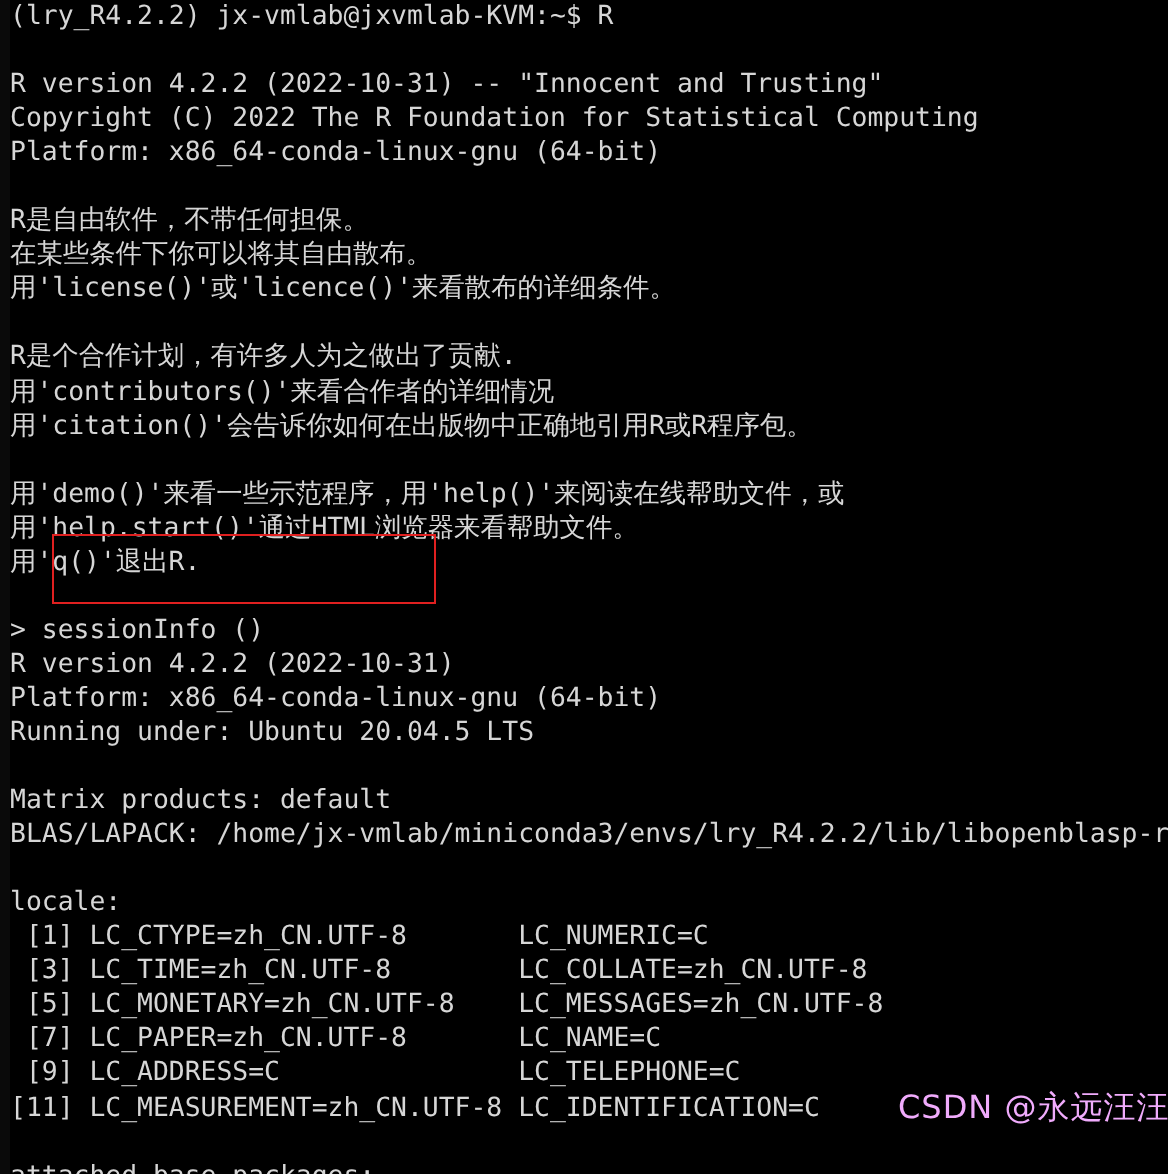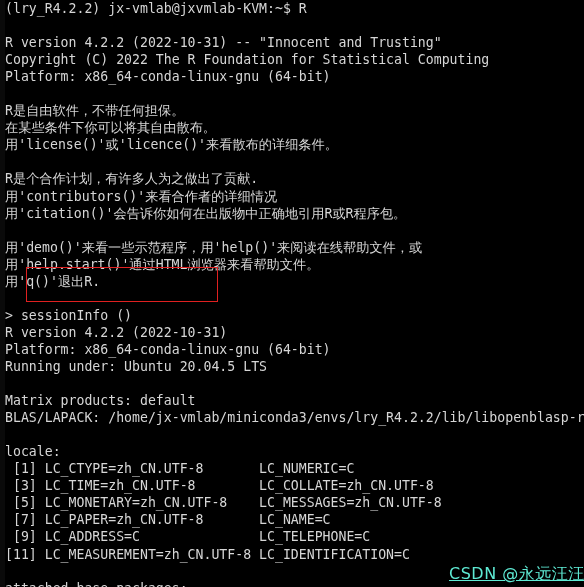--- a/index.html
+++ b/index.html
@@ -46,27 +46,26 @@
     top: 267px;
     width: 192px;
     height: 35px;
     border: 1px solid #e02020;
     box-sizing: border-box;
     pointer-events: none;
   }
   #watermark {
     position: absolute;
     left: 444px;
-    top: 564px;
+    top: 544px;
     font-family: "DejaVu Sans", "Liberation Sans", sans-serif;
     font-size: 16px;
-    color: #5eead4;
+    color: #f0abfc;
     white-space: pre;
     letter-spacing: 0.5px;
-    text-decoration: underline;
   }
 </style>
 </head>
 <body>
 
 <div id="terminal-window">
   <div id="terminal-screen">
     <div id="terminal-output"><div class="term-line">(lry_R4.2.2) jx-vmlab@jxvmlab-KVM:~$ R</div><div class="term-line"></div><div class="term-line">R version 4.2.2 (2022-10-31) -- "Innocent and Trusting"</div><div class="term-line">Copyright (C) 2022 The R Foundation for Statistical Computing</div><div class="term-line">Platform: x86_64-conda-linux-gnu (64-bit)</div><div class="term-line"></div><div class="term-line">R是自由软件，不带任何担保。</div><div class="term-line">在某些条件下你可以将其自由散布。</div><div class="term-line">用'license()'或'licence()'来看散布的详细条件。</div><div class="term-line"></div><div class="term-line">R是个合作计划，有许多人为之做出了贡献.</div><div class="term-line">用'contributors()'来看合作者的详细情况</div><div class="term-line">用'citation()'会告诉你如何在出版物中正确地引用R或R程序包。</div><div class="term-line"></div><div class="term-line">用'demo()'来看一些示范程序，用'help()'来阅读在线帮助文件，或</div><div class="term-line">用'help.start()'通过HTML浏览器来看帮助文件。</div><div class="term-line">用'q()'退出R.</div><div class="term-line"></div><div class="term-line">&gt; sessionInfo ()</div><div class="term-line">R version 4.2.2 (2022-10-31)</div><div class="term-line">Platform: x86_64-conda-linux-gnu (64-bit)</div><div class="term-line">Running under: Ubuntu 20.04.5 LTS</div><div class="term-line"></div><div class="term-line">Matrix products: default</div><div class="term-line">BLAS/LAPACK: /home/jx-vmlab/miniconda3/envs/lry_R4.2.2/lib/libopenblasp-r0.3.24.so</div><div class="term-line"></div><div class="term-line">locale:</div><div class="term-line"> [1] LC_CTYPE=zh_CN.UTF-8       LC_NUMERIC=C</div><div class="term-line"> [3] LC_TIME=zh_CN.UTF-8        LC_COLLATE=zh_CN.UTF-8</div><div class="term-line"> [5] LC_MONETARY=zh_CN.UTF-8    LC_MESSAGES=zh_CN.UTF-8</div><div class="term-line"> [7] LC_PAPER=zh_CN.UTF-8       LC_NAME=C</div><div class="term-line"> [9] LC_ADDRESS=C               LC_TELEPHONE=C</div><div class="term-line">[11] LC_MEASUREMENT=zh_CN.UTF-8 LC_IDENTIFICATION=C</div><div class="term-line"></div><div class="term-line">attached base packages:</div></div>
     <div id="highlight-box"></div>
     <div id="watermark">CSDN @永远汪汪</div>

